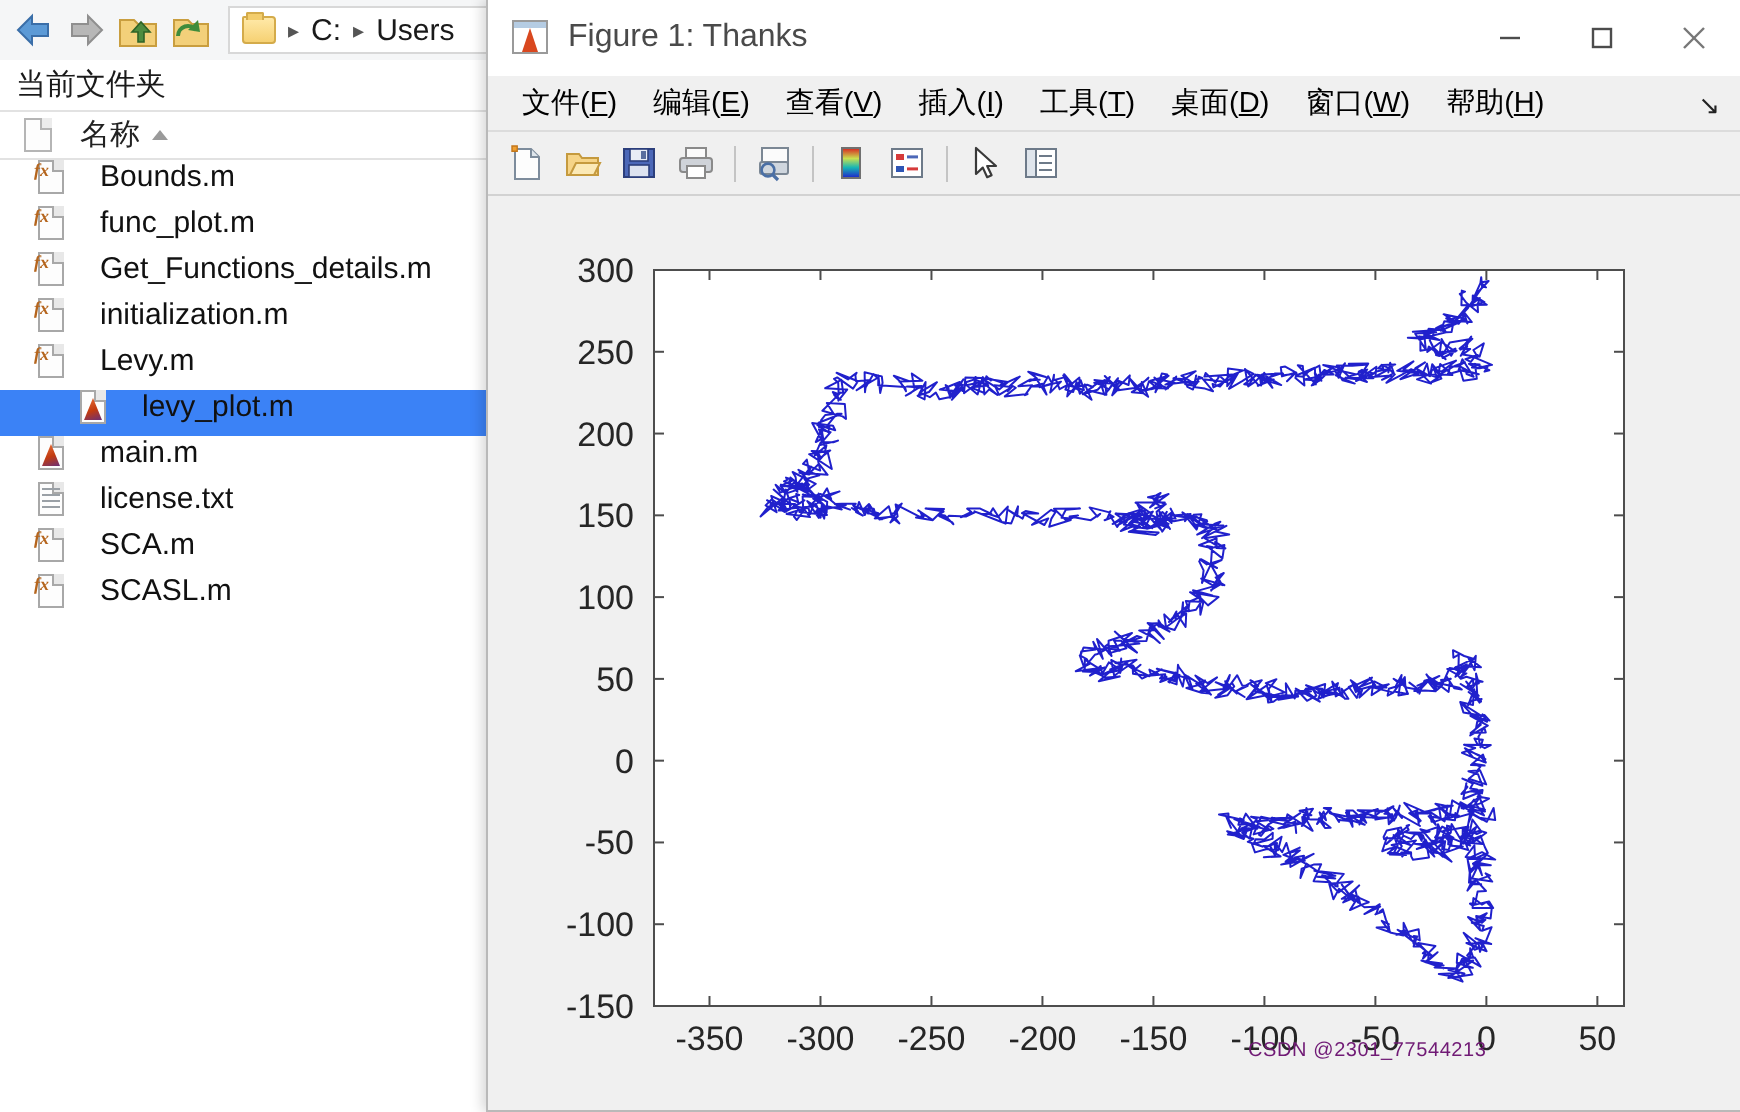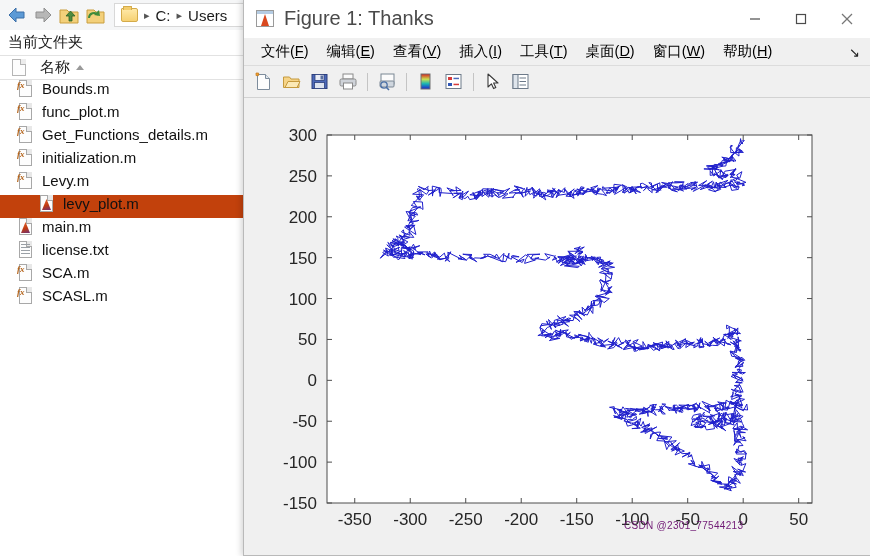--- a/index.html
+++ b/index.html
@@ -89,22 +89,22 @@
     width: 245px; height: 300px;
   }
   .file-row {
     height: 23px;
     display: flex; align-items: flex-start;
     padding-left: 18px;
     font-size: 15px;
     color: #111;
     white-space: nowrap;
   }
-  .file-row.selected { background: #c2410c; color: #111; padding-left: 39px; }
-  .file-row .label { margin-left: 8px; }
+  .file-row.selected { background: #3b82f6; color: #111; padding-left: 39px; }
+  .file-row .label { margin-left: 16px; }
 
   
   .ico { width: 16px; height: 18px; position: relative; flex: 0 0 16px; }
   .ico .page {
     position: absolute; left: 1px; top: 0;
     width: 13px; height: 17px;
     background: #fdfdfd;
     border: 1px solid #a8a8a8;
   }
   .ico .page::after {
@@ -174,21 +174,21 @@
     width: 0; height: 0;
     border-left: 4px solid transparent;
     border-right: 4px solid transparent;
     border-bottom: 12px solid #d9481f;
   }
   #fig-icon::after {
     content: ""; position: absolute; left: 0; top: 0; right: 0;
     height: 3px; background: #2b6cb0; opacity: .35;
   }
   #fig-title {
-    font-size: 20px; color: #4a4a4a;
+    font-size: 16px; color: #4a4a4a;
     flex: 1;
   }
   .win-btn {
     width: 46px; height: 38px;
     display: flex; align-items: center; justify-content: center;
     color: #4c4c4c;
   }
   .win-btn svg { display: block; }
 
   #fig-menubar {

